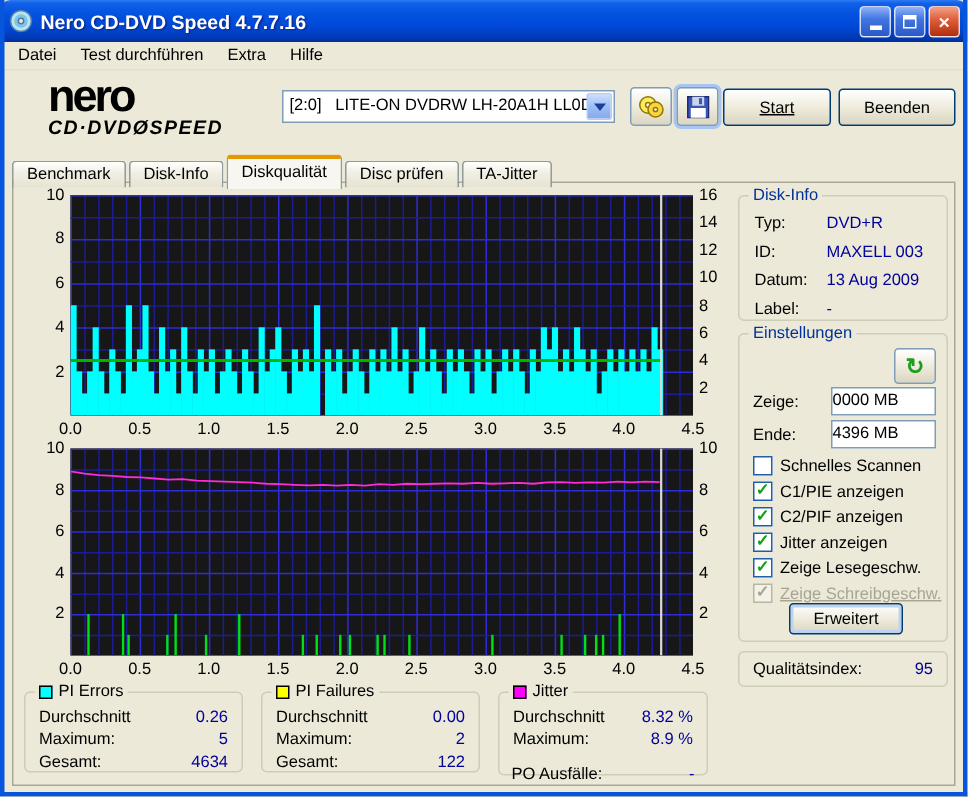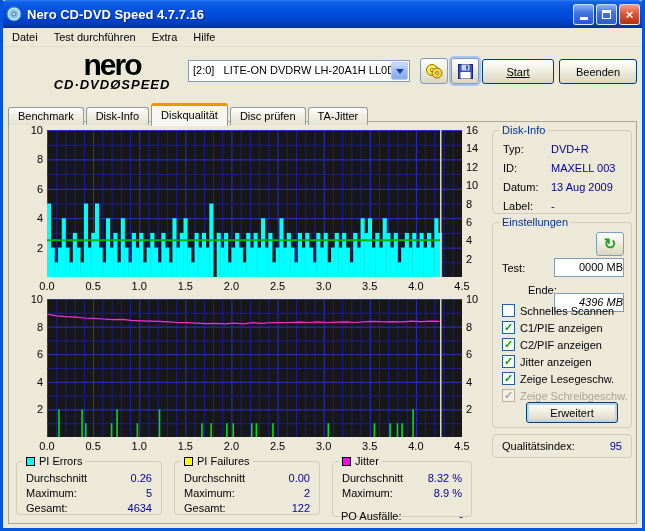--- a/index.html
+++ b/index.html
@@ -19,21 +19,21 @@
   .winbtn{width:21px;height:21px;border-radius:3px;border:1px solid rgba(255,255,255,.75);margin-left:2px;
     display:flex;align-items:center;justify-content:center;color:#fff;font-weight:bold;font-size:13px;line-height:1;}
   .winbtn.blue{background:linear-gradient(180deg,#8CB0F8 0%,#4276E0 40%,#2B59C8 100%);}
   .winbtn.red{background:linear-gradient(180deg,#F0A088 0%,#E0603C 40%,#B02E10 100%);}
   .glyph-min{width:8px;height:3px;background:#fff;margin-top:9px;}
   .glyph-max{width:9px;height:9px;border:1px solid #fff;border-top:3px solid #fff;}
   
   #menubar{position:absolute;left:0;top:28px;width:645px;height:19px;background:#ECE9D8;display:flex;align-items:center;padding-left:4px;border-bottom:1px solid #E3E0CF;}
   #menubar span{padding:2px 8px;}
   
-  #logo{position:absolute;left:32px;top:50px;width:160px;line-height:1;text-align:center;}
+  #logo{position:absolute;left:32px;top:50px;width:160px;line-height:1;}
   #logo .l1{font-weight:bold;font-size:30px;letter-spacing:-2px;}
   #logo .l2{font-weight:bold;font-style:italic;font-size:13px;letter-spacing:1px;margin-top:-2px;}
   .combo{position:absolute;background:#fff;border:1px solid #7F9DB9;height:22px;}
   .combo .txt{position:absolute;left:4px;top:3px;white-space:pre;}
   .combo .arrow{position:absolute;right:1px;top:1px;bottom:1px;width:17px;border:1px solid #B7CBEF;border-radius:2px;
     background:linear-gradient(180deg,#CCDEFC,#9DBDF8 50%,#86A9E8);display:flex;align-items:center;justify-content:center;}
   .combo .arrow i{width:0;height:0;border:4px solid transparent;border-top:5px solid #1B3E9B;margin-top:4px;}
   #drive-combo{left:188px;top:60px;width:222px;}
   .xpbtn{position:absolute;border:1px solid #003C74;border-radius:3px;
     background:linear-gradient(180deg,#FFFFFF,#F0EEE0 45%,#DCD5C0);
@@ -59,28 +59,28 @@
   .cap.blue{color:#003399;}
   .sw{display:inline-block;width:9px;height:9px;border:1px solid #000;margin-right:4px;}
   .srow{display:flex;justify-content:space-between;padding:0 9px;height:15px;align-items:center;}
   .gb.stats{padding-top:8px;}
   .val{color:#00009B;}
   .dirow{display:flex;padding:0 10px;height:19px;align-items:center;}
   .dirow .lbl{width:48px;}
   
   #speed-combo{left:500px;top:233px;width:88px;z-index:3;}
   #btn-refresh{left:596px;top:232px;width:28px;height:24px;border-color:#7F9DB9;z-index:3;color:#1E9E1E;font-weight:bold;font-size:15px;}
-  .field{position:absolute;background:#fff;border:1px solid #7F9DB9;height:19px;line-height:17px;text-align:right;z-index:3;width:70px;}
+  .field{position:absolute;background:#fff;border:1px solid #7F9DB9;height:19px;line-height:17px;text-align:left;z-index:3;width:70px;}
   .slabel{position:absolute;z-index:3;}
   .cbrow{position:absolute;left:502px;width:130px;height:15px;display:flex;align-items:center;z-index:3;}
   .cb{width:13px;height:13px;background:#fff;border:1px solid #1D5FAD;margin-right:5px;
       display:flex;align-items:center;justify-content:center;color:#13A113;font-weight:bold;font-size:11px;line-height:1;}
   .cbrow.dis .cb{border-color:#B8B5A1;color:#A8A594;background:#F4F2E8;}
-  .cbrow.dis .cbl{color:#A8A594;}
-  #btn-adv{left:526px;top:402px;width:92px;height:21px;box-shadow:inset 0 0 0 2px #BCD2EE;z-index:3;}
+  .cbrow.dis .cbl{color:#A8A594;text-decoration:underline;}
+  #btn-adv{left:526px;top:402px;width:76px;height:21px;box-shadow:inset 0 0 0 2px #BCD2EE;z-index:3;}
 </style>
 </head>
 <body>
 
 <div id="window">
 
   <div id="titlebar">
     <svg width="16" height="16">
       <circle cx="8" cy="8" r="7" fill="#B8E4F0" stroke="#4A7AB0"></circle>
       <circle cx="8" cy="8" r="4.5" fill="#7FC4E8"></circle>
@@ -417,24 +417,24 @@
         <span class="val">-</span>
       </div>
   </div>
 
   <div class="gb" style="left:492px;top:222px;width:140px;height:206px;">
     <span class="cap blue">Einstellungen</span>
   </div>
   <div class="xpbtn" id="btn-refresh">
       <span>↻</span>
     </div>
-  <span class="slabel" style="left:502px;top:262px;">Test:</span>
+  <span class="slabel" style="left:502px;top:262px;">Zeige:</span>
   <span class="field" style="left:554px;top:258px;">0000 MB</span>
-  <span class="slabel" style="left:502px;top:284px;margin-left:26px;">Ende:</span>
-  <span class="field" style="left:554px;top:293px;font-style:italic;">4396 MB</span>
+  <span class="slabel" style="left:502px;top:284px;">Ende:</span>
+  <span class="field" style="left:554px;top:280px;">4396 MB</span>
 
   <div class="cbrow" style="top:303px;">
       <span class="cb"></span>
       <span class="cbl">Schnelles Scannen</span>
     </div>
   <div class="cbrow" style="top:320px;">
       <span class="cb">✓</span>
       <span class="cbl">C1/PIE anzeigen</span>
     </div>
   <div class="cbrow" style="top:337px;">

